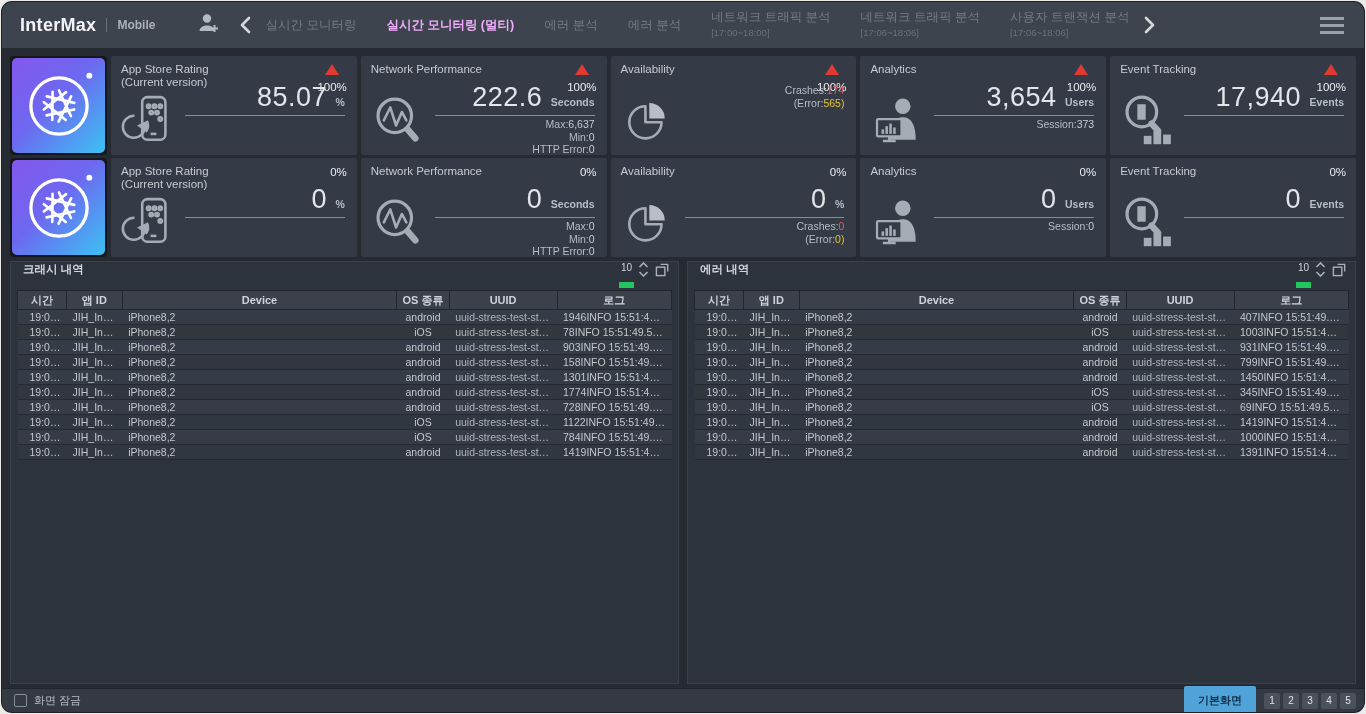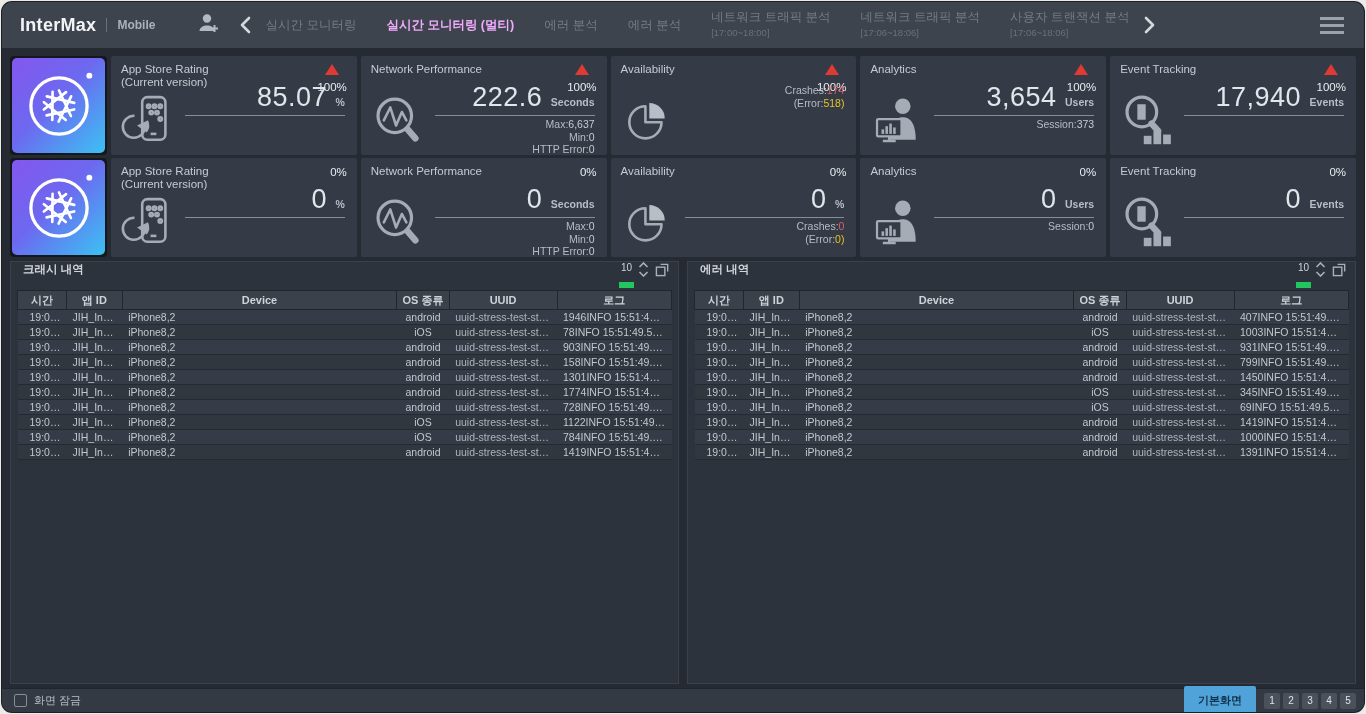--- a/index.html
+++ b/index.html
@@ -229,21 +229,21 @@
   </svg>
 </div>
     <div class="card-main">
       <div class="details">
             <div class="detail">
               <span>Crashes:</span>
               <span class="dv red">174</span>
             </div>
             <div class="detail">
               <span>(Error:</span>
-              <span class="dv yellow">518)</span>
+              <span class="dv yellow">565)</span>
             </div>
           </div>
     </div>
   </div>
 
   <div class="card">
     <div class="card-title">
       <div class="t1">Analytics</div>
     </div>
     <div class="card-badge">

